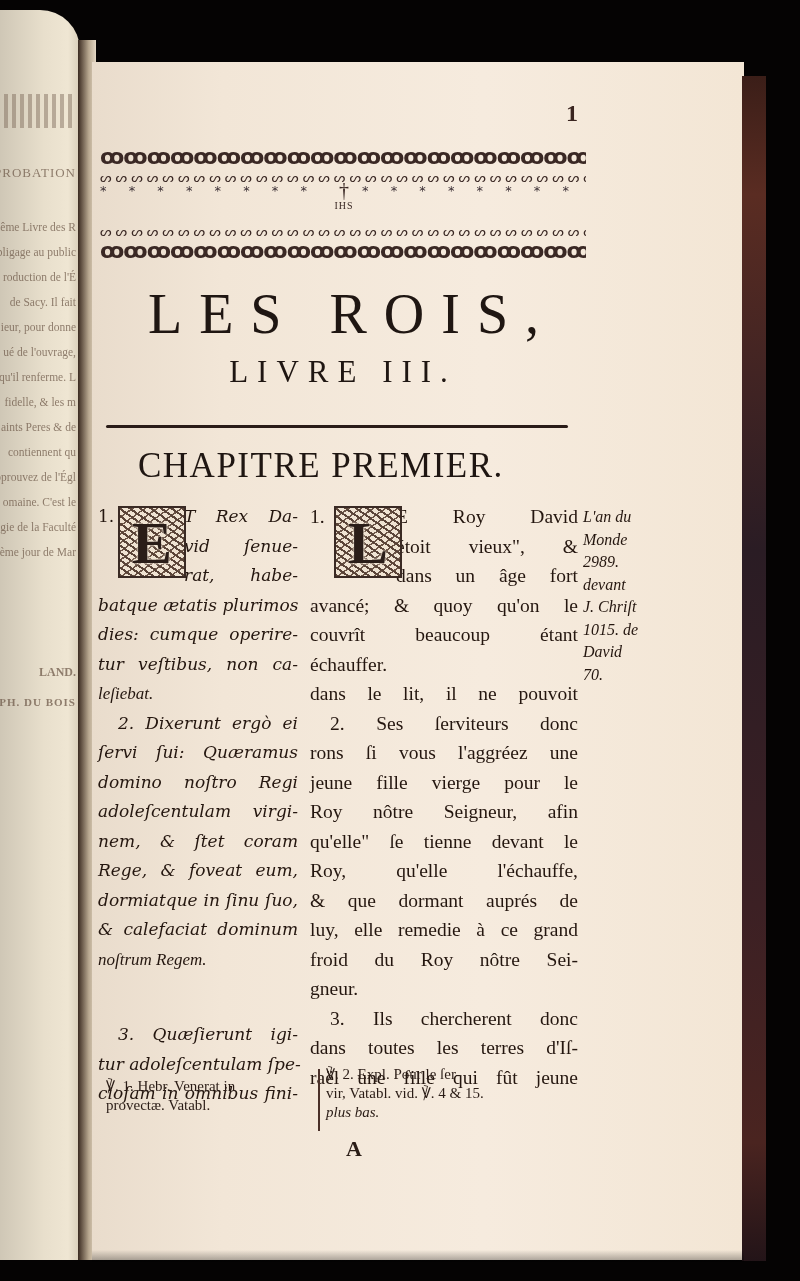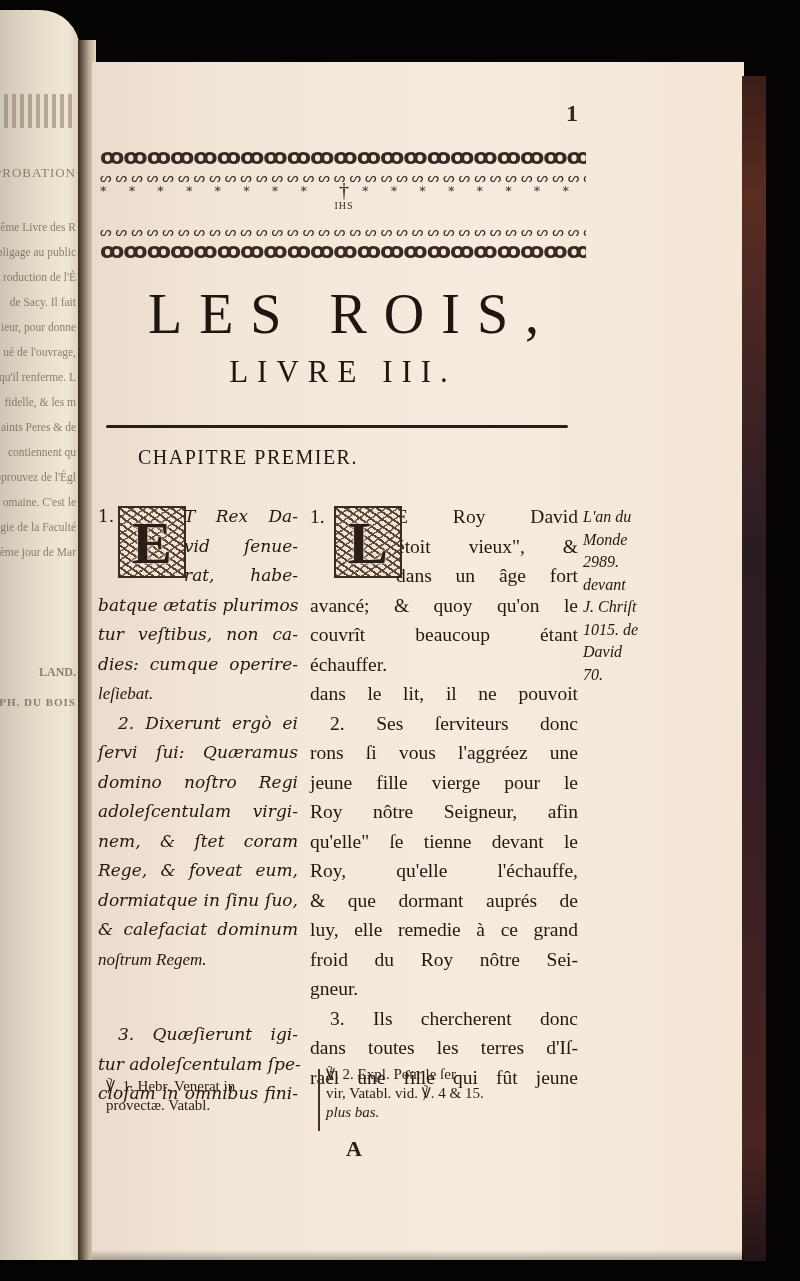--- a/index.html
+++ b/index.html
@@ -71,21 +71,21 @@
   }
   .subtitle {
     position: absolute; left: 100px; top: 354px; width: 486px; font-size: 31px;
     letter-spacing: 9px; color: #1f1612; text-align: center;
   }
   .rule {
     position: absolute; left: 106px; top: 425px; width: 462px; height: 3px;
     background: #2a1c18; border-radius: 2px;
   }
   .chapter {
-    position: absolute; left: 138px; top: 446px; font-size: 20px; letter-spacing: 1.5px; color: #1f1612;
+    position: absolute; left: 138px; top: 446px; font-size: 35px; letter-spacing: 1.5px; color: #1f1612;
   }
   
   .col {
     position: absolute; top: 502px; font-size: 19.5px; line-height: 29.5px; color: #24160f;
   }
   .col-latin { left: 98px; width: 200px; font-style: italic; font-family: "DejaVu Serif", serif; font-size: 17px; }
   .col-french { left: 310px; width: 268px; }
   .col .line { display: block; white-space: nowrap; text-align: justify; text-align-last: justify; height: 29.5px; }
   .col .line.last { text-align-last: left; font-family: Liberation Serif, serif; }
   .col .line.indent { padding-left: 20px; }
@@ -181,22 +181,22 @@
 
 <div class="col col-latin">
   <span class="versenum" style="position:absolute;left:0;top:0;font-size:17px;">1.</span>
   <div class="dropcap">
       <span class="cap">E</span>
     </div>
   <span class="line dropline">T Rex Da-</span>
   <span class="line dropline">vid ſenue-</span>
   <span class="line dropline">rat, habe-</span>
   <span class="line">batque ætatis plurimos</span>
+  <span class="line">dies: cumque operire-</span>
   <span class="line">tur veſtibus, non ca-</span>
-  <span class="line">dies: cumque operire-</span>
   <span class="line last">leſiebat.</span>
   <span class="line indent">2. Dixerunt ergò ei</span>
   <span class="line">ſervi ſui: Quæramus</span>
   <span class="line">domino noſtro Regi</span>
   <span class="line">adoleſcentulam virgi-</span>
   <span class="line">nem, &amp; ſtet coram</span>
   <span class="line">Rege, &amp; foveat eum,</span>
   <span class="line">dormiatque in ſinu ſuo,</span>
   <span class="line">&amp; calefaciat dominum</span>
   <span class="line last">noſtrum Regem.</span>

